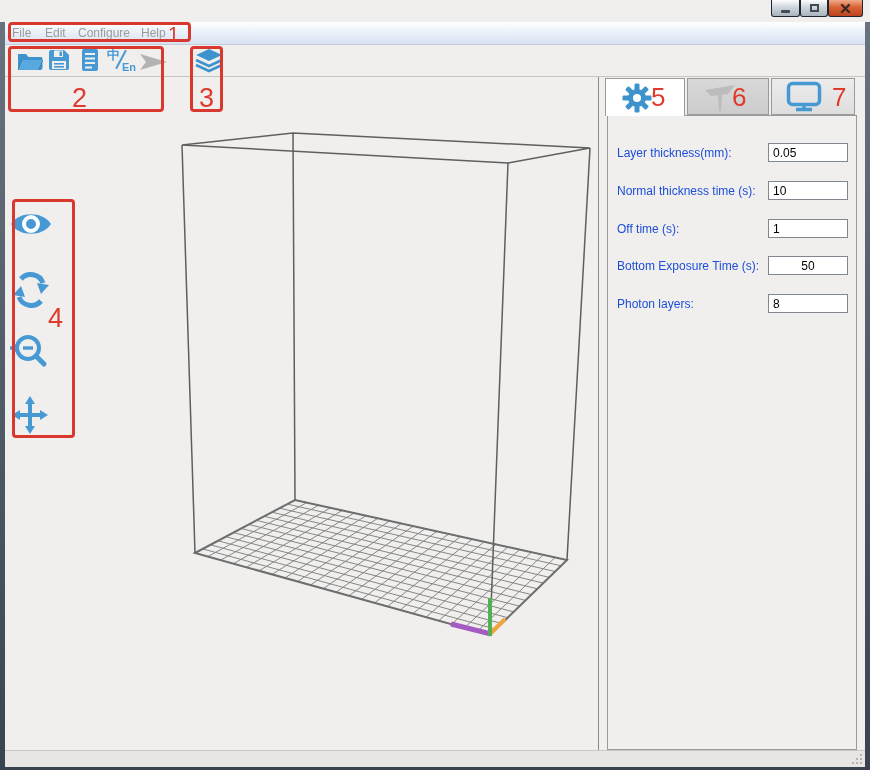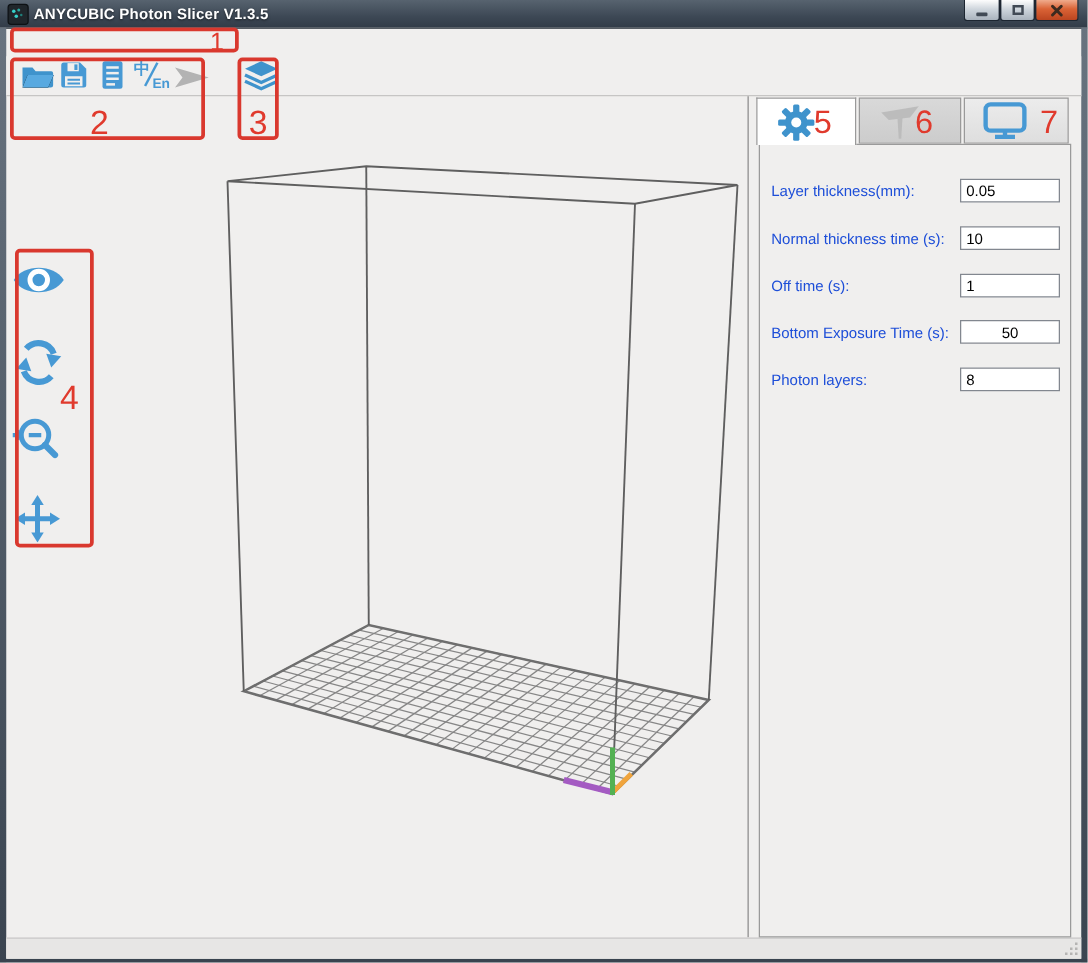--- a/index.html
+++ b/index.html
@@ -47,49 +47,44 @@
 
   
   .ann-box{border:3px solid #d9382e;border-radius:4px;box-sizing:border-box;z-index:50;pointer-events:none;}
   .ann-num{color:#e03a2d;z-index:51;pointer-events:none;line-height:1;}
 </style>
 </head>
 <body>
 
 <div class="win">
 
-  <div class="abs titlebar">
-    <div class="abs appicon">
-      <svg width="15" height="15">
-          <circle cx="4" cy="5" r="1.4" fill="#35d0c8"></circle>
-          <circle cx="8" cy="4" r="1.2" fill="#2aa8a2"></circle>
-          <circle cx="6" cy="9" r="1.4" fill="#35d0c8"></circle>
-          <circle cx="10" cy="8" r="1" fill="#1f7f7a"></circle>
-        </svg>
-    </div>
-    <div class="abs title-text">ANYCUBIC Photon Slicer V1.3.5</div>
-  </div>
   <div class="abs winbtns">
     <div class="winbtn" style="width:29px">
         <div class="glyph-min"></div>
       </div>
     <div class="winbtn" style="width:28px">
         <div class="glyph-max"></div>
       </div>
     <div class="winbtn close" style="width:35px">
       <svg width="11" height="11">
           <path d="M2 2 L9 9 M9 2 L2 9" stroke="#3d2a1f" stroke-width="2.4" stroke-linecap="round"></path>
         </svg>
     </div>
   </div>
 
   <div class="abs border-l"></div>
   <div class="abs border-r"></div>
   <div class="abs border-b"></div>
 
+  <div class="abs menubar">
+    <span class="abs menu-item" style="left:7px">File</span>
+    <span class="abs menu-item" style="left:40px">Edit</span>
+    <span class="abs menu-item" style="left:73px">Configure</span>
+    <span class="abs menu-item" style="left:136px">Help</span>
+  </div>
 
   <div class="abs toolbar">
     <button class="abs tool" style="left:11px;top:4px">
       <svg width="28" height="24">
         <path d="M2 5 h8 l2.5 3 H25 a1.5 1.5 0 0 1 1.5 1.5 V19 a2 2 0 0 1 -2 2 H4 a2 2 0 0 1 -2 -2 z" fill="#3f93cc"></path>
         <path d="M6 11 h21 l-4.5 10 H2 z" fill="#5cacе2"></path>
         <path d="M6 11 h21 l-4.5 10 H2 z" fill="#58a9e0"></path>
       </svg>
     </button>
     <button class="abs tool" style="left:42px;top:3px">

